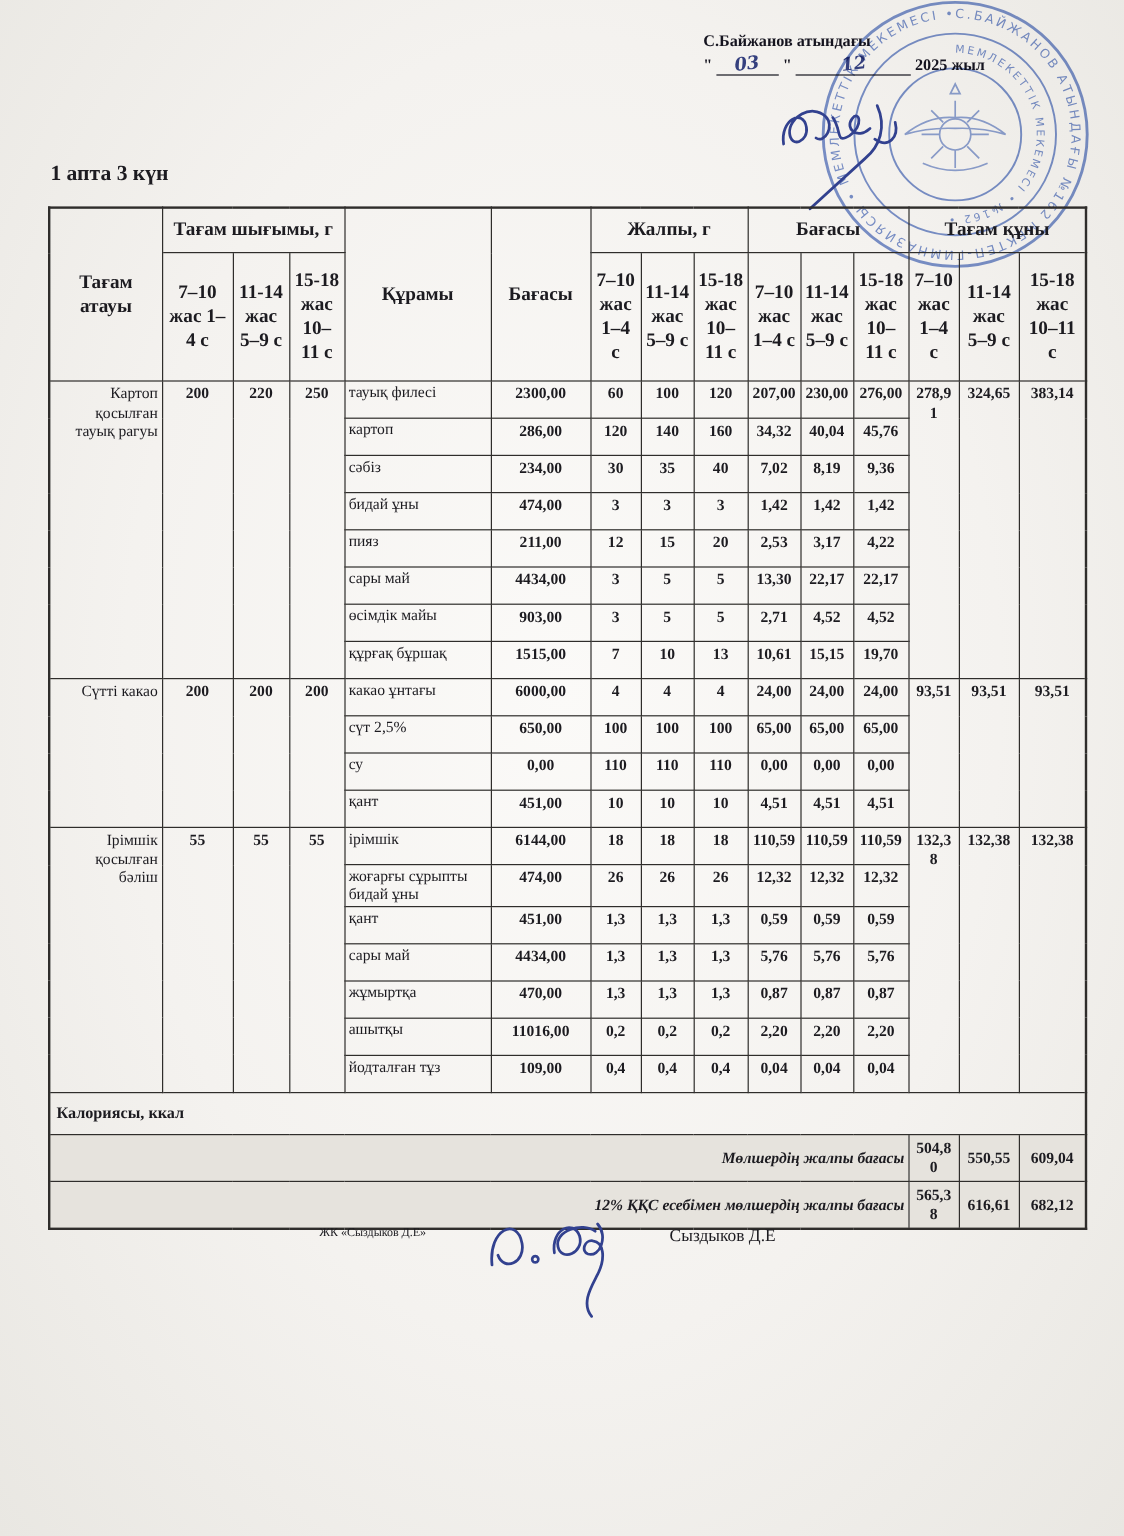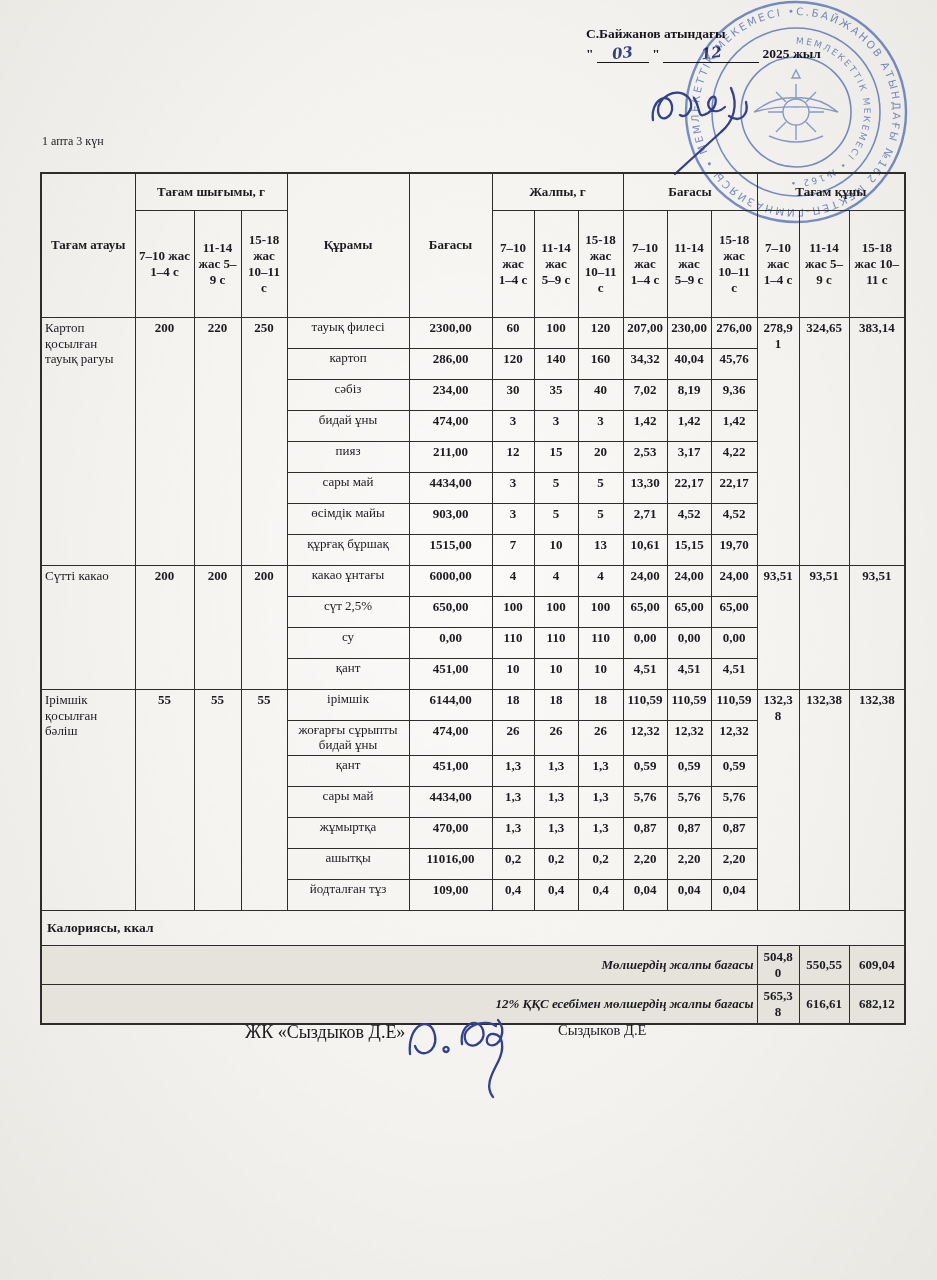--- a/index.html
+++ b/index.html
@@ -24,46 +24,46 @@
 
   
   .stamp{position:absolute;left:676px;top:-12px;width:240px;height:250px;
          mix-blend-mode:multiply;opacity:.8;pointer-events:none;}
   .stamp text{fill:#5b79c5;font-family:"DejaVu Sans",sans-serif;}
 
   .sig{position:absolute;pointer-events:none;}
   .sig path{stroke:#32418f;stroke-width:2.3;fill:none;stroke-linecap:round;}
 
   
-  .week{position:absolute;left:42px;top:134px;font-weight:normal;font-size:12px;}
+  .week{position:absolute;left:42px;top:134px;font-weight:bold;font-size:18px;}
 
   
   .tbl-wrap{position:absolute;left:40px;top:172px;}
   table.doc-table{border-collapse:collapse;table-layout:fixed;width:864px;}
   .doc-table th,.doc-table td{
     border:1.6px solid #2f2d2b;padding:2px 3px;vertical-align:top;
     overflow:hidden;
   }
   .doc-table{border:2.4px solid #2f2d2b;}
-  .doc-table th{font-weight:bold;font-size:13px;line-height:1.25;text-align:center;vertical-align:middle;}
+  .doc-table th{font-weight:bold;font-size:16px;line-height:1.25;text-align:center;vertical-align:middle;}
   .doc-table .grp{height:32px;}
   .doc-table .age{height:102px;}
   .doc-table td{height:26px;font-size:13px;}
   .num{font-weight:bold;text-align:center;word-break:break-all;line-height:1.2;padding:2px 2px;}
   .price{vertical-align:middle;}
-  .ing{font-size:13.5px;padding:4px 5px;vertical-align:middle;line-height:1.15;text-align:center;}
-  .dish-name{font-size:13.5px;padding:4px 5px;vertical-align:top;line-height:1.2;}
+  .ing{font-size:13.5px;padding:4px 5px;vertical-align:middle;line-height:1.15;}
+  .dish-name{font-size:13.5px;padding:4px 5px;vertical-align:top;line-height:1.2;text-align:right;}
   .out{vertical-align:top;padding-top:4px;}
   .cost{vertical-align:top;padding-top:4px;}
   .cal-row td{font-weight:bold;font-size:13.5px;height:24px;padding:5px 5px;vertical-align:middle;}
   .total-row td{height:34px;background:#e6e3dd;vertical-align:middle;}
   .total-label{font-weight:bold;font-style:italic;font-size:14px;padding:3px 6px;text-align:right;}
 
   
-  .footer-company{position:absolute;left:245px;top:1022px;font-size:18px;}
+  .footer-company{position:absolute;left:266px;top:1022px;font-size:10px;}
   .footer-name{position:absolute;left:558px;top:1022px;font-size:14.5px;}
 </style>
 </head>
 <body>
 
 <div class="page">
 
   <div class="approval">
     <div class="row">С.Байжанов атындағы</div>
     <div class="row">

